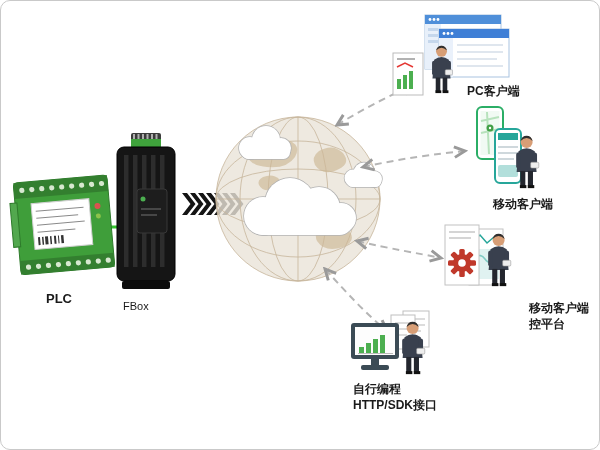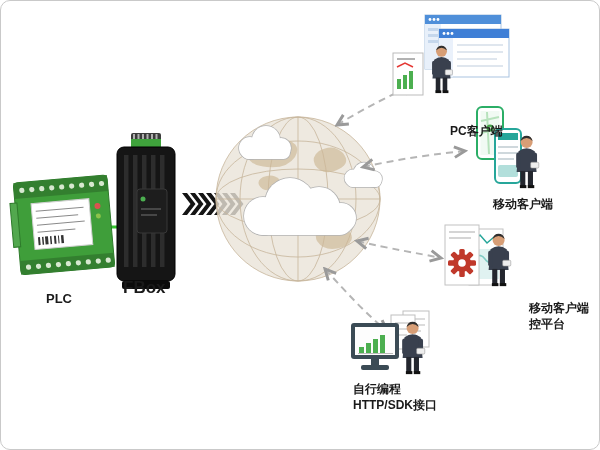--- a/index.html
+++ b/index.html
@@ -5,23 +5,23 @@
   html,body{margin:0;padding:0;background:#ffffff;}
   .frame{
     position:relative;width:598px;height:448px;
     border:1px solid #c9c9c9;border-radius:10px;background:#fff;
     overflow:hidden;
     font-family:"Liberation Sans","DejaVu Sans",sans-serif;
   }
   svg.art{position:absolute;left:0;top:0;}
   .lbl{position:absolute;color:#1a1a1a;font-weight:600;font-size:12px;line-height:1.3;white-space:nowrap;}
   .lbl-plc{left:25px;top:290px;font-size:13px;font-weight:700;margin-left:20px;}
-  .lbl-fbox{left:122px;top:276px;font-size:17px;font-weight:700;}
+  .lbl-fbox{left:122px;top:298px;font-size:11px;font-weight:400;}
   .lbl-fserver{left:258px;top:204px;font-size:18px;font-weight:700;letter-spacing:.3px;}
-  .lbl-pc{left:449px;top:83px;margin-top:40px;}
+  .lbl-pc{left:466px;top:83px;}
   .lbl-mobile{left:492px;top:196px;}
   .lbl-monitor{left:528px;top:300px;}
   .lbl-sdk{left:352px;top:381px;}
   .conn{fill:none;stroke:#b5b5b5;stroke-width:2;stroke-dasharray:7 5;}
   .cloud-stroke{fill:#ffffff;stroke:#b3b3b3;stroke-width:1.5;}
   .cloud-fill{fill:#ffffff;stroke:none;}
   .grat{fill:none;stroke:#c7b59b;stroke-width:1;opacity:.8;}
 </style>
 </head>
 <body>

